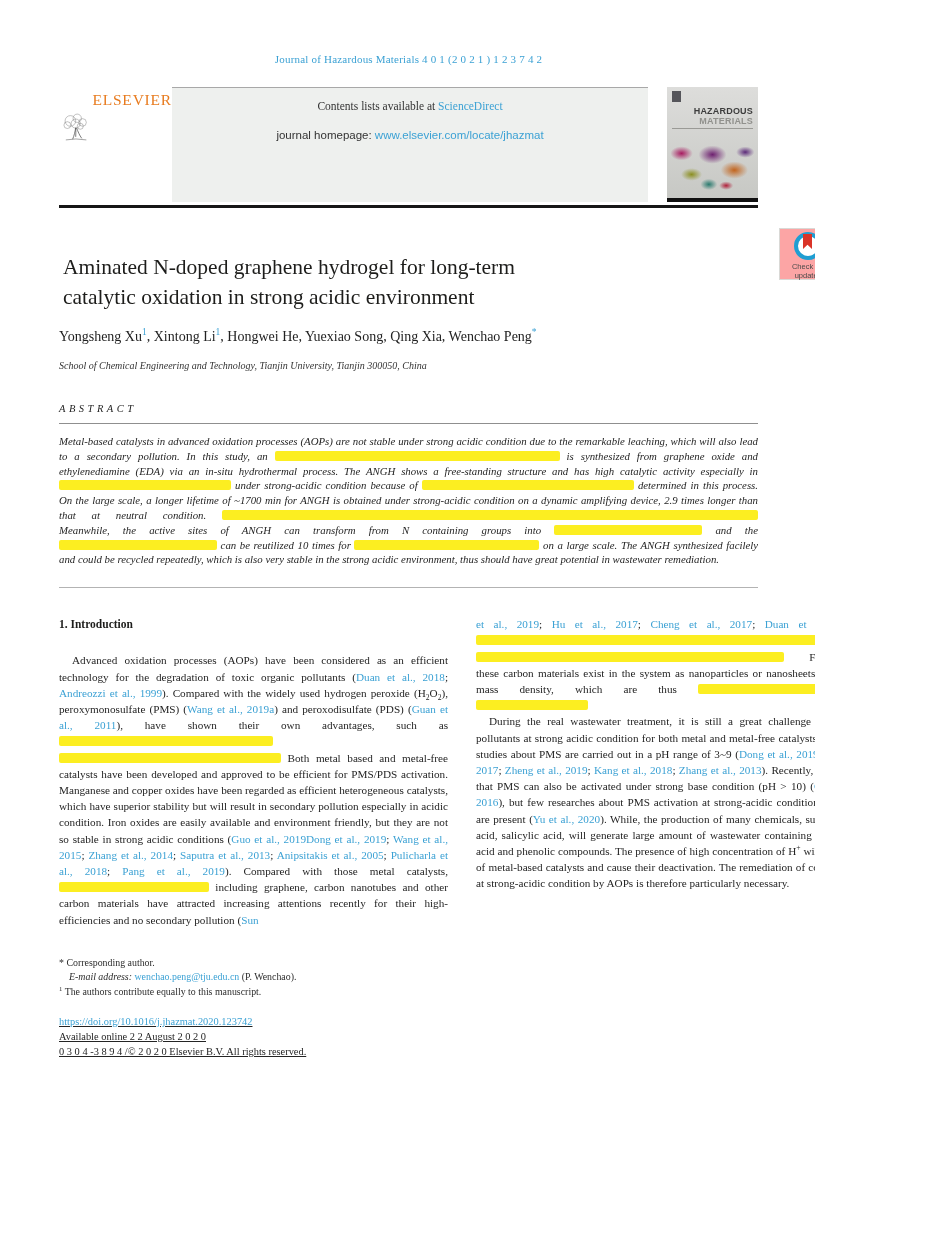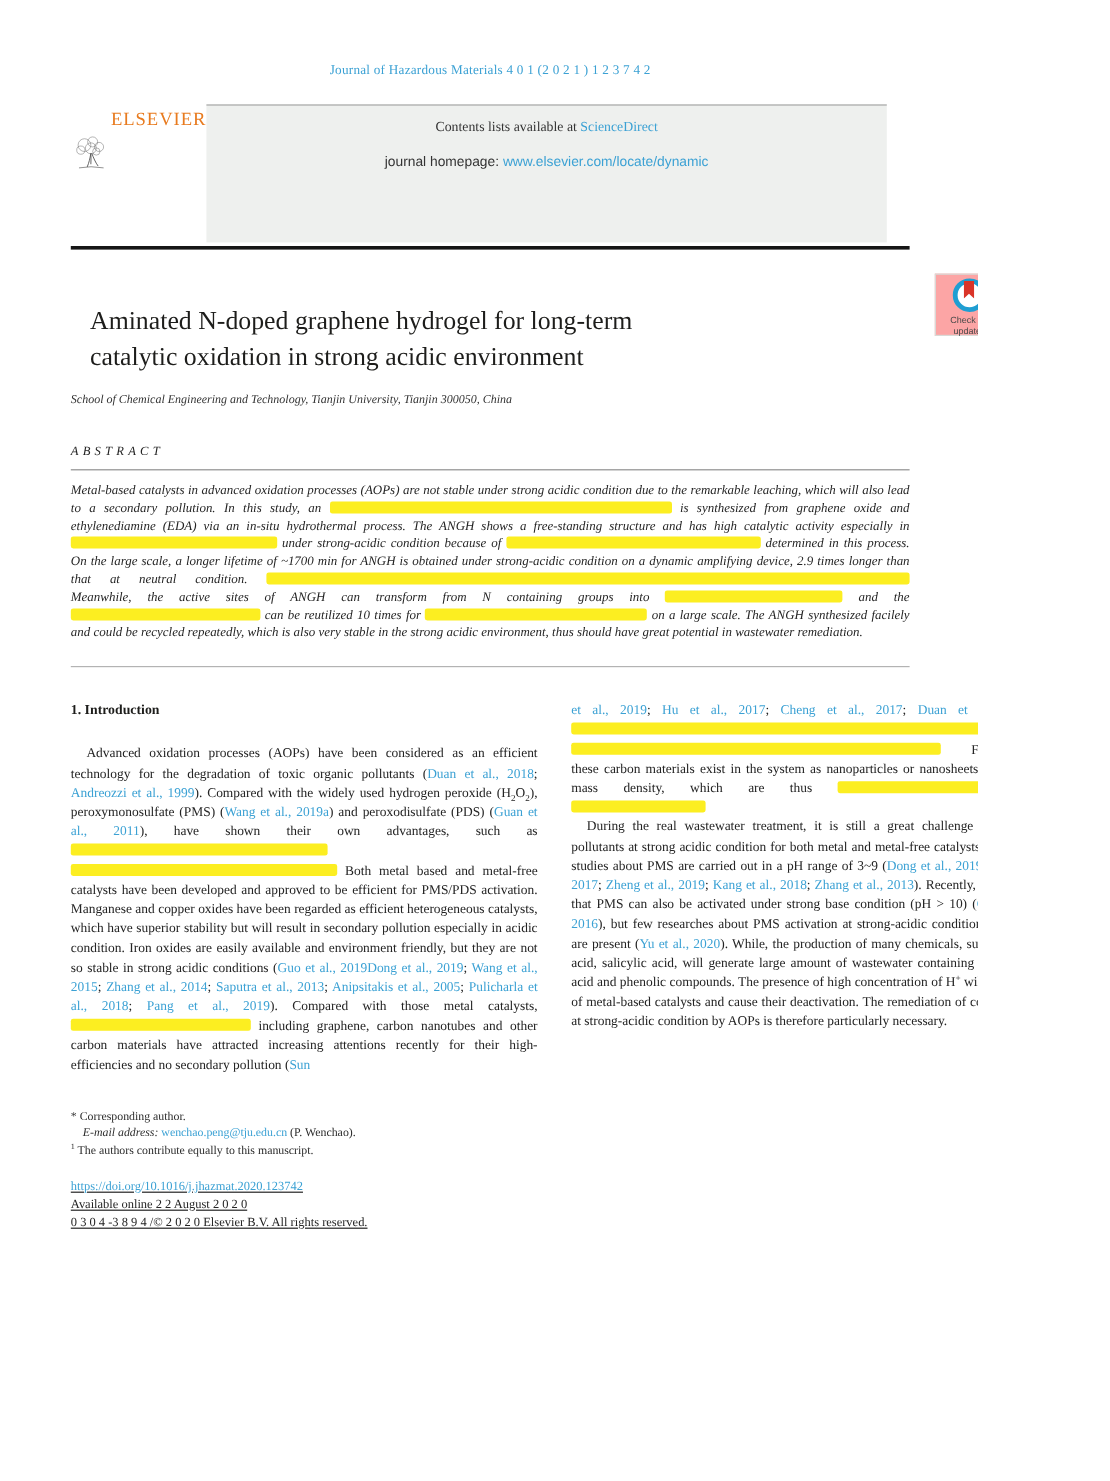--- a/index.html
+++ b/index.html
@@ -38,21 +38,21 @@
       radial-gradient(ellipse 20px 13px at 50% 30%, #6e2070 0%, rgba(110,32,112,0) 70%),
       radial-gradient(ellipse 15px 9px  at 27% 62%, #8b8f20 0%, rgba(139,143,32,0) 70%),
       radial-gradient(ellipse 19px 12px at 74% 55%, #c2641d 0%, rgba(194,100,29,0) 72%),
       radial-gradient(ellipse 13px 8px  at 86% 26%, #5c2a7a 0%, rgba(92,42,122,0) 70%),
       radial-gradient(ellipse 12px 8px  at 46% 78%, #2a7a6e 0%, rgba(42,122,110,0) 70%),
       radial-gradient(ellipse 10px 6px  at 65% 80%, #b0203a 0%, rgba(176,32,58,0) 70%);
   }
   .rule-thick{height:3px;background:#161616;margin-top:3px;}
   
   .title-row{margin-top:44px;}
-  .article-title{font-size:21.5px;font-weight:400;line-height:30px;margin:16px;padding-right:165px;color:#1d1d1b;}
+  .article-title{font-size:21.5px;font-weight:400;line-height:30px;margin:4px;padding-right:165px;color:#1d1d1b;}
   .badge{position:absolute;left:779px;top:228px;width:58px;height:52px;background:#fca5a5;border:1px solid #d9d9d6;box-sizing:border-box;text-align:center;padding-top:3px;cursor:pointer;}
   .badge-circle{width:20px;height:20px;border:4px solid #1f9ed2;border-radius:50%;margin:0 auto;position:relative;background:#fff;}
   .badge-mark{position:absolute;left:5px;top:-2px;width:9px;height:15px;background:#da3428;clip-path:polygon(0 0,100% 0,100% 100%,50% 72%,0 100%);}
   .badge-text{font-family:"Liberation Sans",sans-serif;font-size:7.5px;line-height:8.5px;color:#4a4a4a;margin-top:3px;}
   .authors{margin-top:17px;font-size:14px;color:#222;}
   .affiliation{margin-top:15px;font-size:10px;font-style:italic;color:#333;}
   
   .info-section{margin-top:32px;display:flex;}
   .info-col{width:207px;margin-right:48px;flex:none;}
   .abs-col{flex:1;font-style:italic;}
@@ -106,40 +106,48 @@
           <path d="M44 40 C42 52 40 60 36 70"></path>
           <path d="M46 40 C50 50 54 60 60 68"></path>
           <path d="M44 40 C44 48 45 56 44 64"></path>
         </g>
         <path d="M18 72 Q44 67 72 72" fill="none" stroke="#555555" stroke-width="1.4"></path>
       </svg>
       <div class="logo-word">ELSEVIER</div>
     </div>
     <div class="band">
       <div class="contents-line"><span class="run-t">Contents lists available at </span><span class="run-a">ScienceDirect</span></div>
-      <div class="homepage-line"><span class="run-t">journal homepage: </span><span class="run-a">www.elsevier.com/locate/dynamic</span></div>
+      <div class="homepage-line"><span class="run-t">journal homepage: </span><span class="run-a">www.elsevier.com/locate/jhazmat</span></div>
     </div>
     <div class="band-gap"></div>
+    <div class="cover">
+      <div class="cover-mini"></div>
+      <div class="cover-title1">HAZARDOUS</div>
+      <div class="cover-title2">MATERIALS</div>
+      <div class="cover-subline"></div>
+      <div class="cover-map"></div>
+    </div>
   </div>
   <div class="rule-thick"></div>
 
   <div class="badge">
     <div class="badge-circle">
       <div class="badge-mark"></div>
     </div>
     <div class="badge-text">
       <div>Check for</div>
       <div>updates</div>
     </div>
   </div>
 
   <div class="title-row">
     <h1 class="article-title">Aminated N-doped graphene hydrogel for long-term catalytic oxidation in strong acidic environment</h1>
   </div>
 
+  <div class="authors"><span class="run-t">Yongsheng Xu</span><span class="run-supa">1</span><span class="run-t">, Xintong Li</span><span class="run-supa">1</span><span class="run-t">, Hongwei He, Yuexiao Song, Qing Xia, Wenchao Peng</span><span class="run-supa">*</span></div>
   <div class="affiliation">School of Chemical Engineering and Technology, Tianjin University, Tianjin 300050, China</div>
 
   <div class="info-section">
     <div class="abs-col">
       <div class="sec-head">ABSTRACT</div>
       <hr class="sec-rule">
       <p class="abstract-text"><span class="run-t">Metal-based catalysts in advanced oxidation processes (AOPs) are not stable under strong acidic condition due to the remarkable leaching, which will also lead to a secondary pollution. In this study, an </span><span class="hl-block" style="width: 285px;"></span><span class="run-t"> is synthesized from graphene oxide and ethylenediamine (EDA) via an in-situ hydrothermal process. The ANGH shows a free-standing structure and has high catalytic activity especially in </span><span class="hl-block" style="width: 172px;"></span><span class="run-t"> under strong-acidic condition because of </span><span class="hl-block" style="width: 212px;"></span><span class="run-t"> determined in this process. On the large scale, a longer lifetime of ~1700 min for ANGH is obtained under strong-acidic condition on a dynamic amplifying device, 2.9 times longer than that at neutral condition. </span><span class="hl-block" style="width: 536px;"></span><span class="run-t"> Meanwhile, the active sites of ANGH can transform from N containing groups into </span><span class="hl-block" style="width: 148px;"></span><span class="run-t"> and the </span><span class="hl-block" style="width: 158px;"></span><span class="run-t"> can be reutilized 10 times for </span><span class="hl-block" style="width: 185px;"></span><span class="run-t"> on a large scale. The ANGH synthesized facilely and could be recycled repeatedly, which is also very stable in the strong acidic environment, thus should have great potential in wastewater remediation.</span></p>
     </div>
   </div>
   <hr class="section-end-rule">

